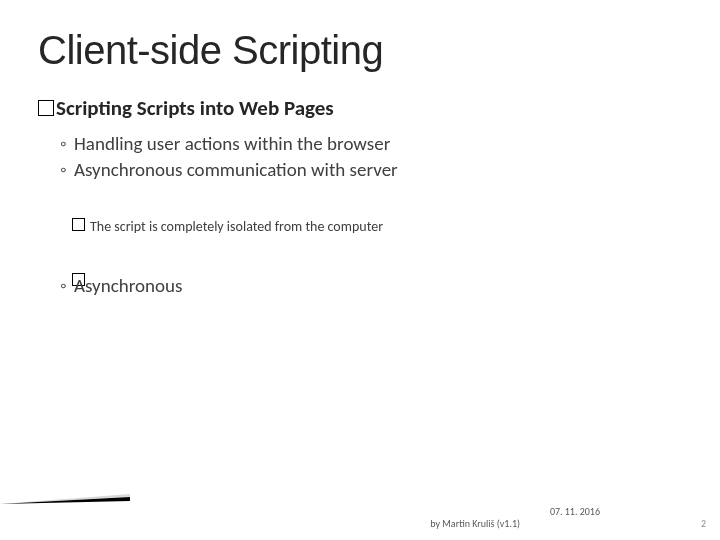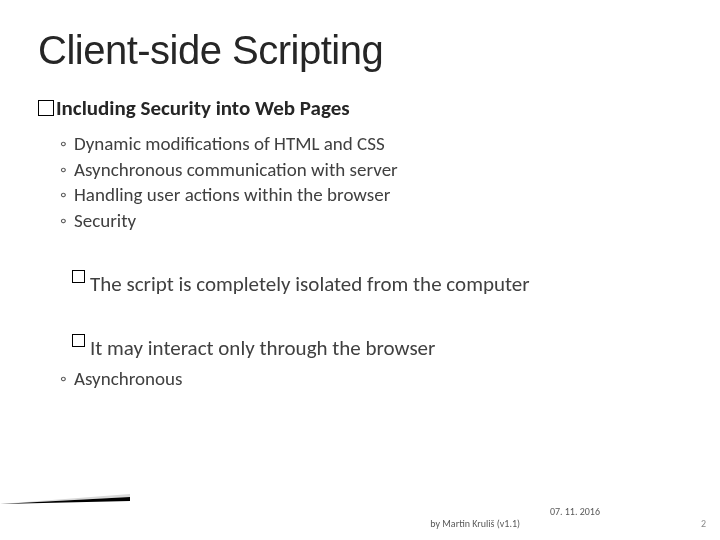--- a/index.html
+++ b/index.html
@@ -54,21 +54,21 @@
     position:absolute;
     left:0;
     color:#595959;
   }
   .sub2{
     margin:2px 0 4px 34px;
     padding:0;
     list-style:none;
   }
   .sub2 li{
-    font-size:21px;
+    font-size:14px;
     line-height:1.35;
     color:#404040;
     position:relative;
     padding-left:18px;
     margin-top:36px;
   }
   .sub2 li .box{
     width:11px;height:11px;top:0;
     position:absolute;left:0;
   }
@@ -106,34 +106,30 @@
   }
 </style>
 </head>
 <body>
 
 <div class="slide">
 
   <h1 class="title">Client-side Scripting</h1>
 
   <div class="section">
-    <span class="box"></span><span>Including Security into Web Pages</span>
+    <span class="box"></span><span>Scripting Scripts into Web Pages</span>
   </div>
   <ul class="sub">
-    <li>Dynamic modifications of HTML and CSS</li>
+    <li>Handling user actions within the browser</li>
     <li>Asynchronous communication with server</li>
-    <li>Handling user actions within the browser</li>
   </ul>
 
-  <ul class="sub">
-    <li>Security</li>
-  </ul>
   <ul class="sub2">
     <li><span class="box"></span><span>The script is completely isolated from the computer</span></li>
-    <li><span class="box"></span><span>It may interact only through the browser</span></li>
+    <li><span class="box"></span></li>
   </ul>
   <ul class="sub">
     <li>Asynchronous</li>
   </ul>
 
 </div>
 
 <svg class="accent" viewBox="0 0 130 14" preserveAspectRatio="none">
   <polygon points="0,14 130,4 130,7 0,14" fill="#d9d9d9"></polygon>
   <polygon points="0,14 130,7 130,11 0,14" fill="#000"></polygon>

